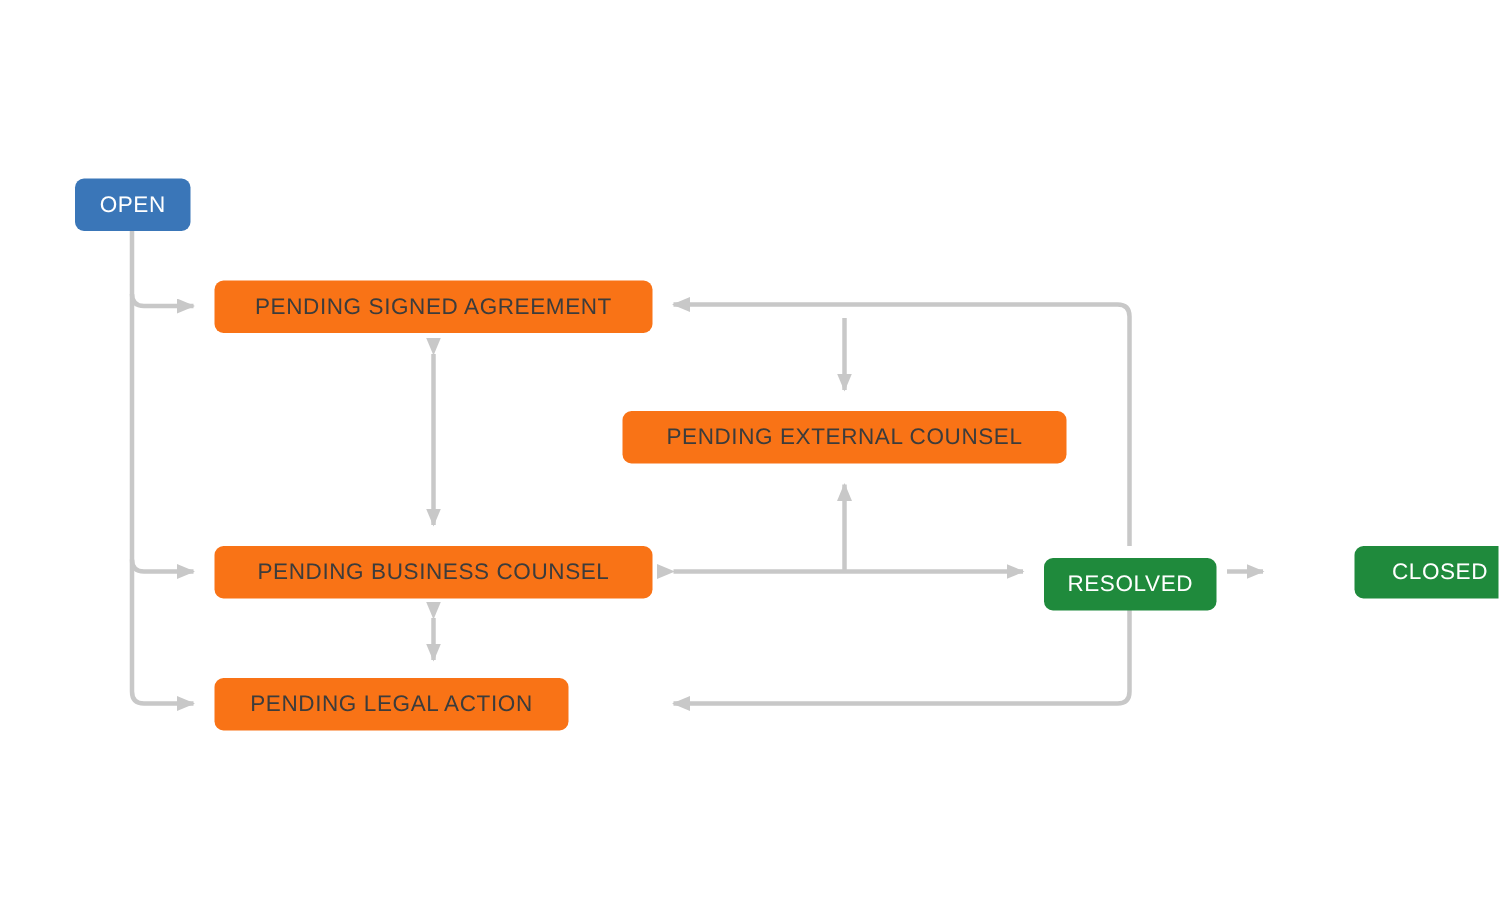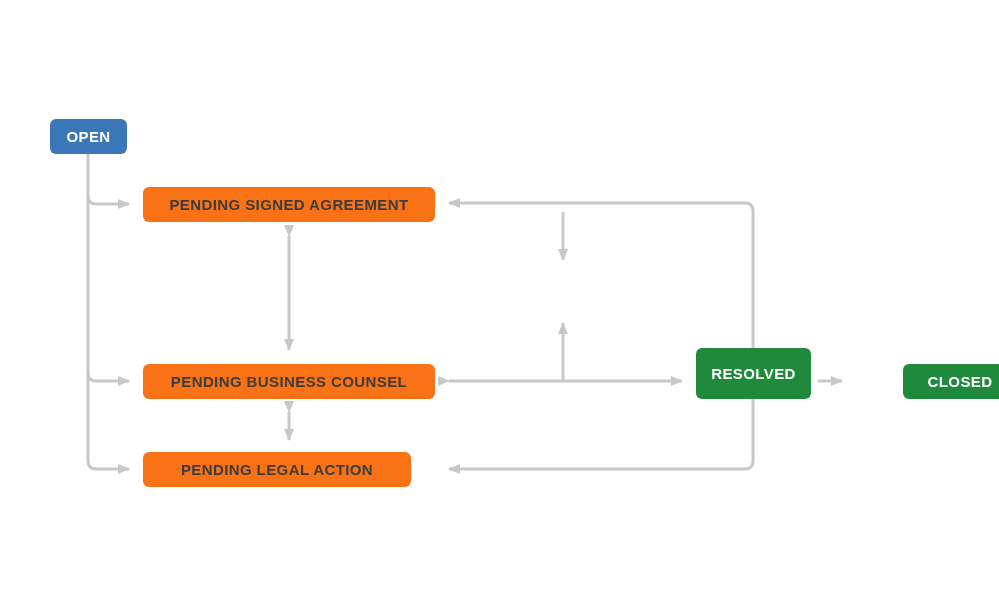--- a/index.html
+++ b/index.html
@@ -1,21 +1,21 @@
 <!DOCTYPE html>
 <html><head>
 <meta charset="utf-8">
 <style>
   html,body{margin:0;padding:0;background:#ffffff;}
   body{width:999px;height:612px;font-family:"Liberation Sans",sans-serif;overflow:hidden;}
   #canvas{position:relative;width:999px;height:612px;background:#ffffff;}
   #wires{position:absolute;left:0;top:0;width:999px;height:612px;}
   .node{position:absolute;display:flex;align-items:center;justify-content:center;
         border-radius:6px;box-sizing:border-box;letter-spacing:.4px;
-        font-weight:bold;font-size:15px;white-space:nowrap;}
+        font-weight:normal;font-size:15px;white-space:nowrap;}
   .node.blue{background:#3a76b8;color:#ffffff;}
   .node.green{background:#1f8a3c;color:#ffffff;}
   .node.yellow{background:#f97316;color:#3c3c3c;}
 </style>
 </head>
 <body>
 
 <div id="canvas">
 
   <svg id="wires" viewBox="0 0 999 612" xmlns="http://www.w3.org/2000/svg">
@@ -47,18 +47,19 @@
       <path d="M753,364 L753,211 Q753,203 745,203 L449,203" marker-end="url(#ah-l)"></path>
 
       <path d="M753,399 L753,461 Q753,469 745,469 L449,469" marker-end="url(#ah-l)"></path>
 
       <path d="M818,381 L842,381" marker-end="url(#ah-r)"></path>
     </g>
   </svg>
 
   <div class="node blue" style="left:50px;top:119px;width:77px;height:35px;">OPEN</div>
   <div class="node yellow" style="left:143px;top:187px;width:292px;height:35px;">PENDING SIGNED AGREEMENT</div>
+  <div class="node yellow" style="left:415px;top:274px;width:296px;height:35px;">PENDING EXTERNAL COUNSEL</div>
   <div class="node yellow" style="left:143px;top:364px;width:292px;height:35px;">PENDING BUSINESS COUNSEL</div>
-  <div class="node yellow" style="left:143px;top:452px;width:268px;height:35px;">PENDING LEGAL ACTION</div>
-  <div class="node green" style="left:696px;top:348px;width:115px;height:51px;">RESOLVED</div>
+  <div class="node yellow" style="left:143px;top:452px;width:236px;height:35px;">PENDING LEGAL ACTION</div>
+  <div class="node green" style="left:696px;top:372px;width:115px;height:35px;">RESOLVED</div>
   <div class="node green" style="left:903px;top:364px;width:114px;height:35px;">CLOSED</div>
 
 </div>
 
 </body></html>

